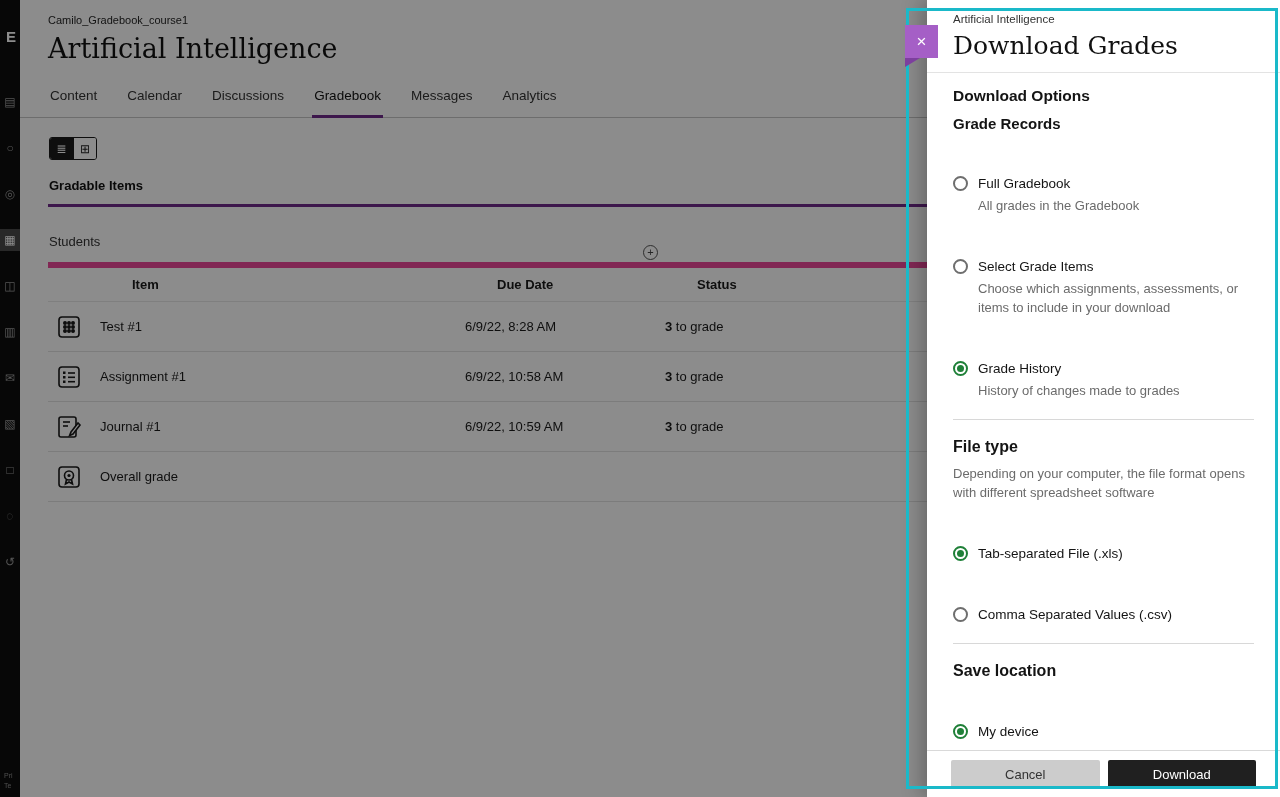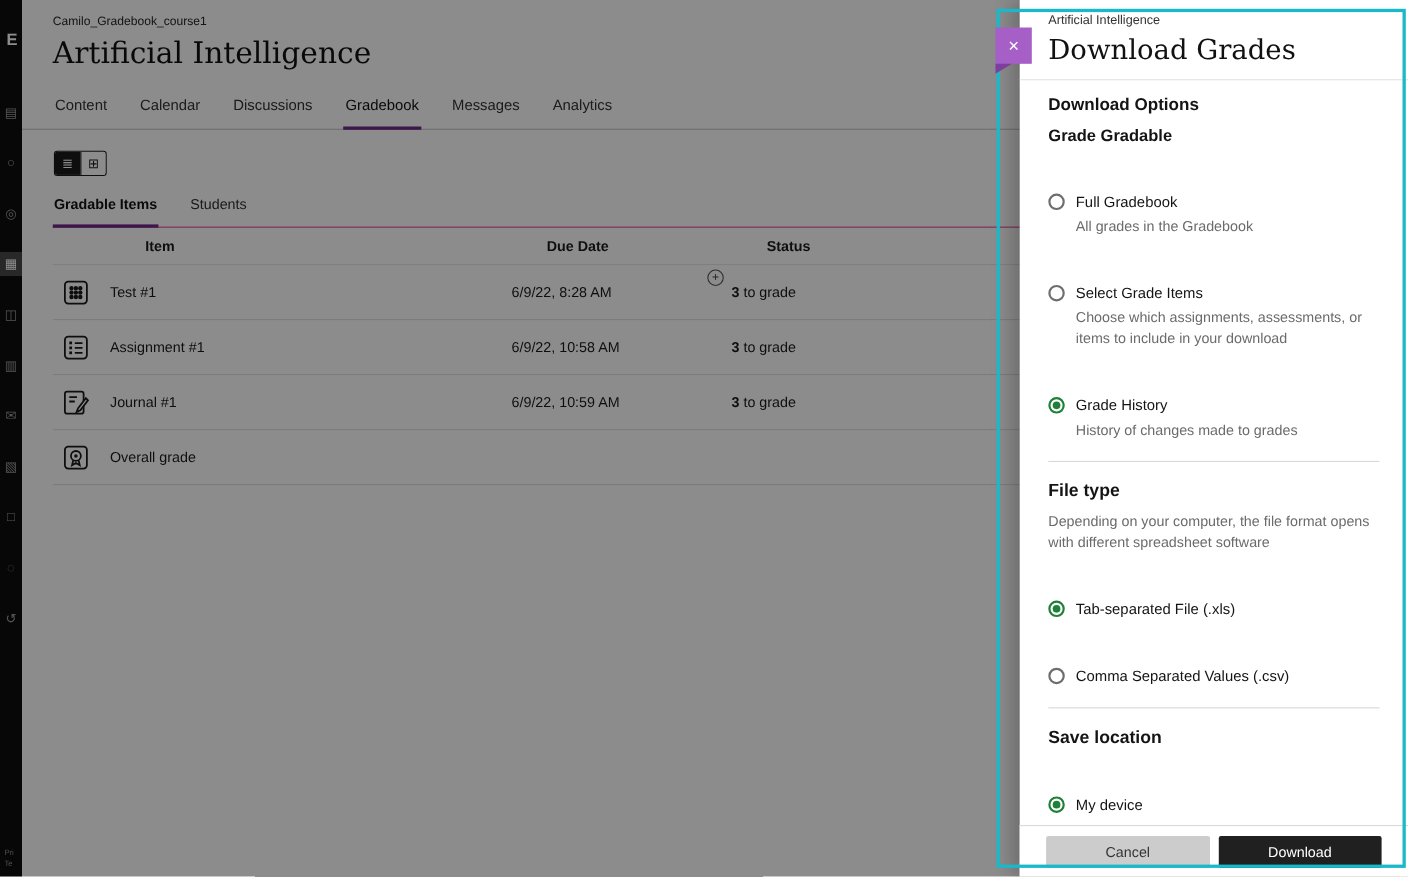--- a/index.html
+++ b/index.html
@@ -26,21 +26,21 @@
   .nav-tab { display:flex; align-items:center; font-size:13.5px; color:#333; cursor:pointer;
              border-bottom:3px solid transparent; margin-bottom:-1px; padding:0 2px; }
   .nav-tab.active { font-weight:normal; color:#111; border-bottom-color:#6f2b8a;text-align:center; }
 
   .view-toggle { display:inline-flex; margin:19px 0 0 29px; border:1px solid #1a1a1a; border-radius:3px; overflow:hidden; }
   .vt-btn { width:23px; height:21px; display:flex; align-items:center; justify-content:center; font-size:12px;
             background:#fff; color:#1a1a1a; cursor:pointer; }
   .vt-btn.active { background:#1a1a1a; color:#fff; }
   .vt-btn + .vt-btn { border-left:1px solid #1a1a1a; }
 
-  .gb-tabs { display:flex; gap:28px; margin:18px 0 0 28px; border-bottom:1px solid #ec4899; padding-right:20px; }
+  .gb-tabs { display:flex; gap:28px; margin:18px 0 0 28px; border-bottom:6px solid #ec4899; padding-right:20px;flex-direction:column; }
   .gb-tab { font-size:13px; color:#333; padding:0 1px 11px; cursor:pointer; border-bottom:3px solid transparent; margin-bottom:-1px; }
   .gb-tab.active { font-weight:bold; color:#111; border-bottom-color:#6f2b8a; }
 
   .gb-table { margin-left:28px; }
   .gb-row { display:grid; grid-template-columns:52px 365px 200px auto; align-items:center;
             height:50px; border-bottom:1px solid #e2e2e2; cursor:pointer; }
   .gb-head { height:34px; border-bottom:1px solid #e8e8e8; cursor:default; }
   .col-h { font-size:13px; font-weight:bold; color:#1a1a1a;padding-left:32px; }
   .cell { font-size:13px; color:#1a1a1a; }
   .cell b { font-weight:bold; }
@@ -222,21 +222,21 @@
   <div class="scrim"></div>
 
   <section class="panel">
     <header class="panel-head">
       <div class="panel-context">Artificial Intelligence</div>
       <h1 class="panel-title">Download Grades</h1>
     </header>
 
     <div class="panel-body">
       <h2 class="sec-h2">Download Options</h2>
-      <h3 class="sec-h3" style="margin-top:0;">Grade Gradable</h3>
+      <h3 class="sec-h3" style="margin-top:0;">Grade Records</h3>
 
       <div class="opt">
         <span class="radio"></span>
         <div>
           <div class="opt-label">Full Gradebook</div>
           <div class="opt-desc">All grades in the Gradebook</div>
         </div>
       </div>
 
       <div class="opt">

